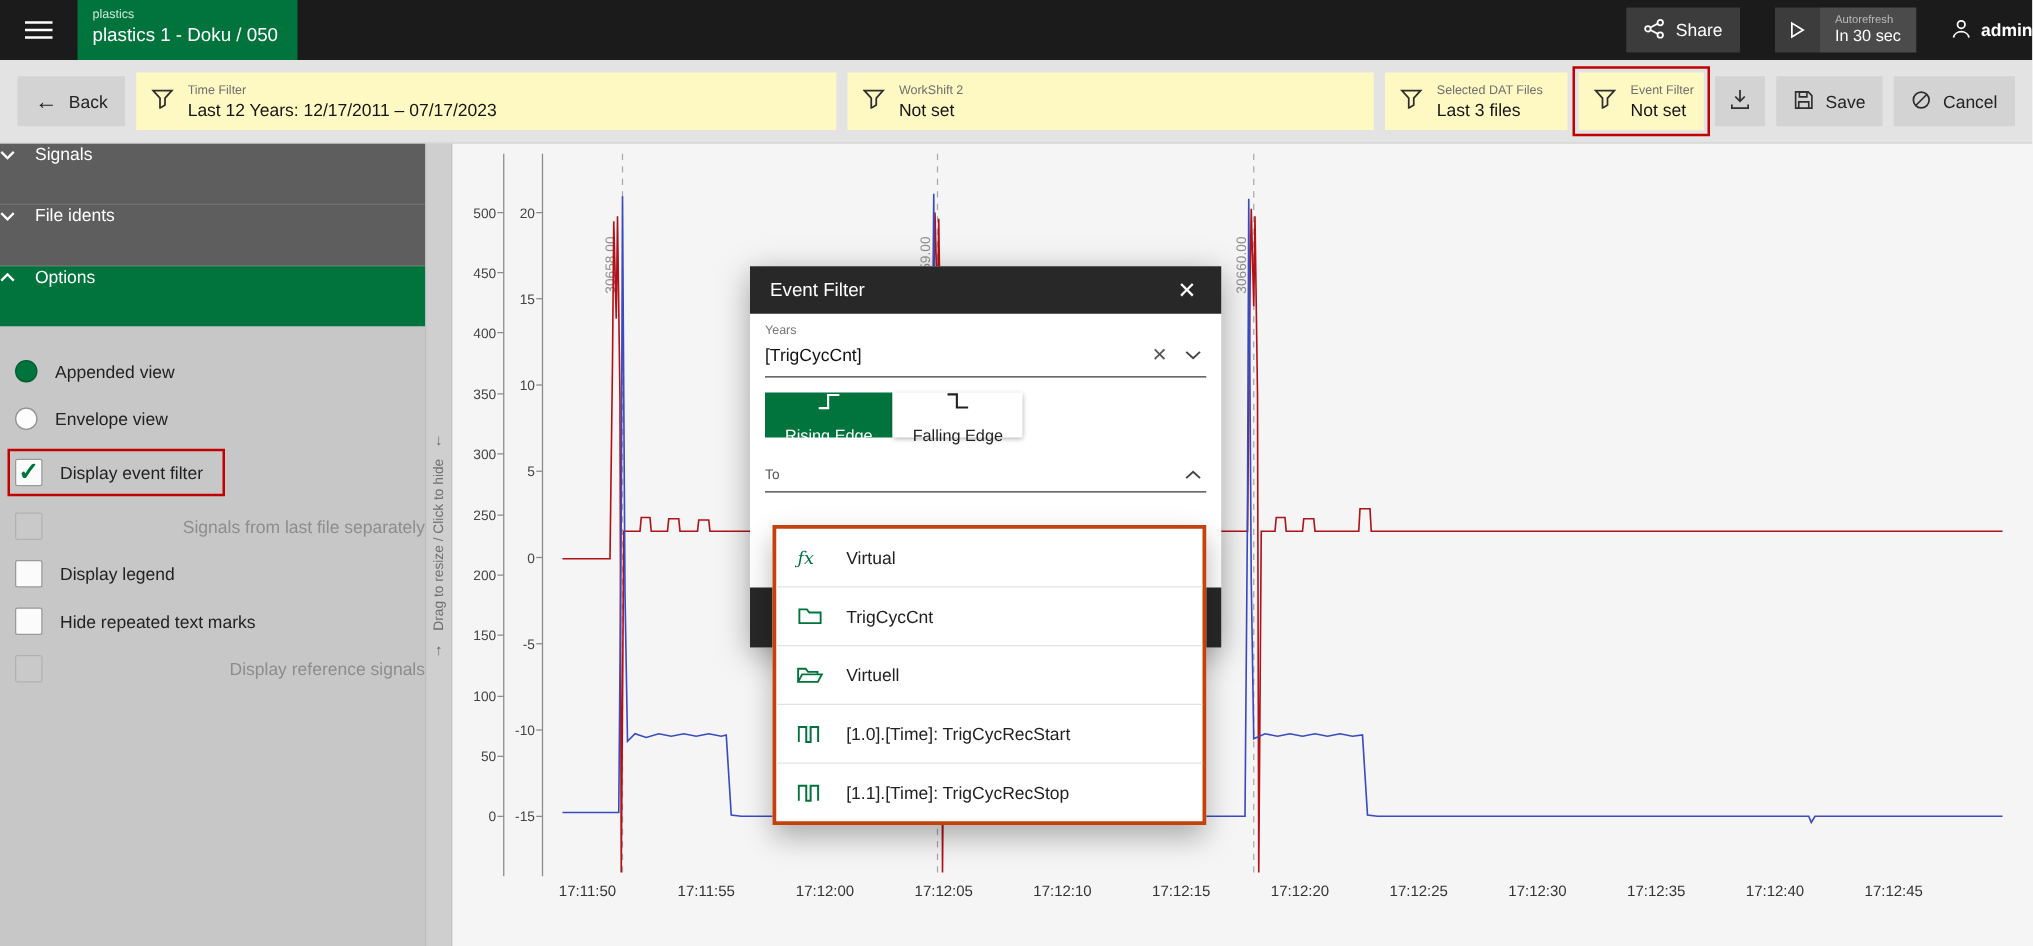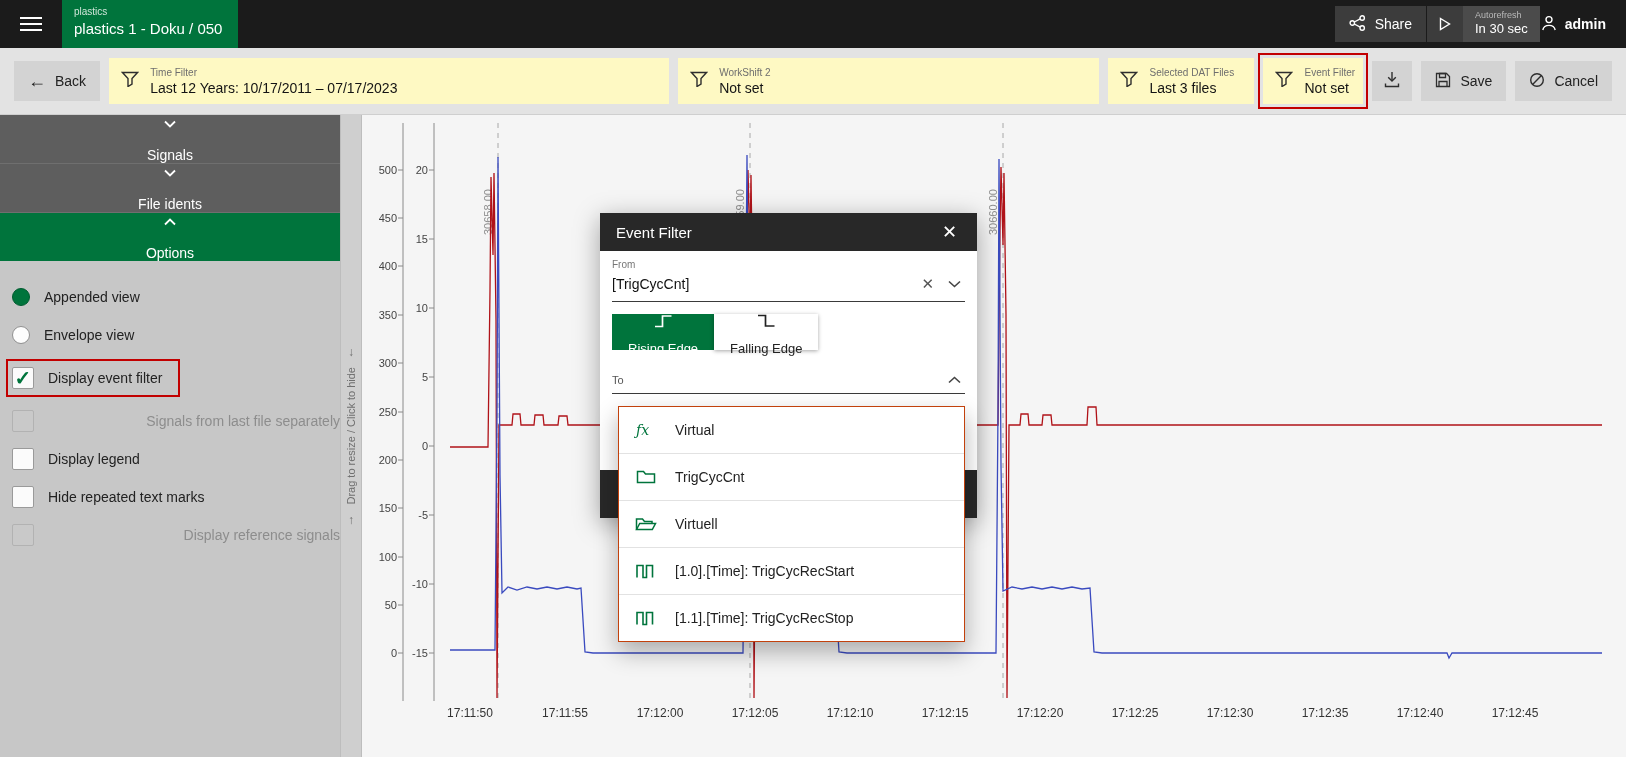--- a/index.html
+++ b/index.html
@@ -6,21 +6,21 @@
   body{font-family:"Liberation Sans",sans-serif;background:#f5f5f5;}
   .screen{position:relative;width:1626px;height:757px;overflow:hidden;background:#f5f5f5;}
 
   
   .topbar{height:48px;background:#1b1b1b;display:flex;align-items:center;}
   .hamburger{width:62px;height:48px;display:flex;flex-direction:column;justify-content:center;align-items:center;gap:4px;cursor:pointer;}
   .hamburger span{display:block;width:22px;height:2px;background:#fff;}
   .project-tab{width:176px;height:48px;background:#00743c;color:#fff;box-sizing:border-box;padding:6px 12px;}
   .proj-small{font-size:10px;color:#cfe6d9;}
   .proj-title{font-size:15px;margin-top:3px;white-space:nowrap;}
-  .top-right{margin-left:auto;display:flex;align-items:center;gap:1px;padding-right:20px;}
+  .top-right{margin-left:auto;display:flex;align-items:center;gap:28px;}
   .share-btn{background:#3c3c3c;color:#fff;border:none;height:36px;padding:0 14px;display:flex;align-items:center;gap:9px;font-size:14px;font-family:inherit;}
   .autorefresh{display:flex;height:36px;cursor:pointer;}
   .play-box{width:36px;background:#3c3c3c;display:flex;align-items:center;justify-content:center;}
   .ar-text{background:#4b4b4b;padding:4px 12px;color:#fff;box-sizing:border-box;}
   .ar-small{font-size:9px;color:#b9b9b9;}
   .ar-big{font-size:13px;margin-top:1px;}
   .user{color:#fff;display:flex;align-items:center;gap:8px;font-size:14px;font-weight:700;cursor:pointer;}
 
   
   .toolbar{height:67px;background:#e3e3e3;display:flex;align-items:center;gap:9px;padding:0 14px;box-sizing:border-box;border-bottom:1px solid #cfcfcf;}
@@ -33,21 +33,21 @@
   .chip.time{width:560px;}
   .chip.shift{flex:1;}
   .chip.dat{width:146px;}
   .chip.event{width:100px;}
   .chip.hl{outline:2px solid #c20000;outline-offset:3px;}
   .icon-btn{width:40px;height:40px;background:#d3d3d3;border:none;display:flex;align-items:center;justify-content:center;cursor:pointer;}
 
   
   .content{display:flex;height:642px;}
   .sidebar{width:340px;background:#c7c7c7;flex:none;}
-  .section{height:48px;background:#5e5e5e;color:#fff;display:flex;align-items:center;gap:16px;font-size:14px;border-bottom:1px solid #6f6f6f;cursor:pointer;flex-direction:column;}
+  .section{height:48px;background:#5e5e5e;color:#fff;display:flex;gap:16px;font-size:14px;border-bottom:1px solid #6f6f6f;cursor:pointer;}
   .section.active{background:#00743c;border-bottom:none;}
   .opts{padding:12px 0 0 0;}
   .row{display:flex;align-items:center;gap:14px;min-height:28px;margin:10px 0 10px 12px;font-size:14px;color:#222;cursor:pointer;}
   .row.dis{color:#8d8d8d;cursor:default;justify-content:space-between;}
   .radio{width:18px;height:18px;border-radius:50%;background:#fdfdfd;border:1px solid #909090;box-sizing:border-box;flex:none;}
   .radio.checked{background:#00743c;border-color:#005c30;}
   .cbx{width:22px;height:22px;background:#fbfbfb;border:1px solid #9a9a9a;border-radius:2px;display:flex;align-items:center;justify-content:center;box-sizing:border-box;flex:none;}
   .row.dis .cbx{background:#c9c9c9;border-color:#b2b2b2;}
   .cbx .mark{color:#00743c;font-size:20px;font-weight:bold;line-height:1;}
   .row.hlrow{border:2px solid #c20000;margin-left:6px;padding:3px 16px 3px 4px;width:max-content;}
@@ -72,21 +72,21 @@
   .chev-btn{border:none;background:none;cursor:pointer;padding:0 2px;display:flex;align-items:center;}
   .toggles{display:flex;margin-top:12px;}
   .tg{height:36px;display:flex;align-items:center;gap:10px;padding:0 16px;font-size:13px;border:none;font-family:inherit;cursor:pointer;flex-direction:column;}
   .tg.rising{background:#00743c;color:#fff;}
   .tg.falling{background:#fff;color:#222;box-shadow:0 1px 4px rgba(0,0,0,.35);}
   .to-row{margin-top:24px;display:flex;align-items:center;border-bottom:1px solid #3a3a3a;padding:0 2px 7px 0;}
   .to-label{font-size:11px;color:#555;flex:1;}
   .dlg-footer{position:absolute;left:0;bottom:0;width:100%;height:48px;background:#282828;}
 
   
-  .dropdown{position:absolute;left:618px;top:406px;width:347px;background:#fff;border:1px solid #c2410c;box-shadow:0 10px 22px rgba(0,0,0,.3);z-index:50;box-sizing:border-box;}
+  .dropdown{position:absolute;left:618px;top:420px;width:347px;background:#fff;border:3px solid #c2410c;box-shadow:0 10px 22px rgba(0,0,0,.3);z-index:50;box-sizing:border-box;}
   .dd-item{height:46px;display:flex;align-items:center;gap:16px;padding:0 14px;font-size:14px;color:#222;border-bottom:1px solid #e2e2e2;cursor:pointer;}
   .dd-item:last-child{border-bottom:none;}
   .dd-icon{width:26px;display:flex;justify-content:center;flex:none;}
 </style>
 </head>
 <body>
 
 <div class="screen">
 
   <header class="topbar">
@@ -140,21 +140,21 @@
       <span class="back-arrow">←</span>
       <span>Back</span>
     </button>
 
     <div class="chip time">
       <span><svg width="18" height="16" viewBox="0 0 18 16">
             <path d="M1.5 1.5 h15 l-5.5 6 v5.5 l-4 2.5 v-8 z" fill="none" stroke="#2e2e2e" stroke-width="1.4"></path>
           </svg></span>
       <div class="chip-text">
         <span class="chip-label">Time Filter</span>
-        <span class="chip-value">Last 12 Years: 10/17/2011 – 07/17/2023</span>
+        <span class="chip-value">Last 12 Years: 12/17/2011 – 07/17/2023</span>
       </div>
     </div>
 
     <div class="chip shift">
       <span><svg width="18" height="16" viewBox="0 0 18 16">
             <path d="M1.5 1.5 h15 l-5.5 6 v5.5 l-4 2.5 v-8 z" fill="none" stroke="#2e2e2e" stroke-width="1.4"></path>
           </svg></span>
       <div class="chip-text">
         <span class="chip-label">WorkShift 2</span>
         <span class="chip-value">Not set</span>
@@ -340,21 +340,21 @@
         </svg>
     </div>
   </div>
 
   <div class="dialog">
     <div class="dlg-header">
       <span>Event Filter</span>
       <button class="dlg-close">✕</button>
     </div>
     <div class="dlg-body">
-      <div class="fld-label">From</div>
+      <div class="fld-label">Years</div>
       <div class="fld-row">
         <span class="fld-value">[TrigCycCnt]</span>
         <button class="fld-x">✕</button>
         <button class="chev-btn">
             <svg width="13" height="8" viewBox="0 0 13 8">
               <polyline points="1,1.5 6.5,6.5 12,1.5" fill="none" stroke="#444" stroke-width="1.6"></polyline>
             </svg>
           </button>
       </div>
 

